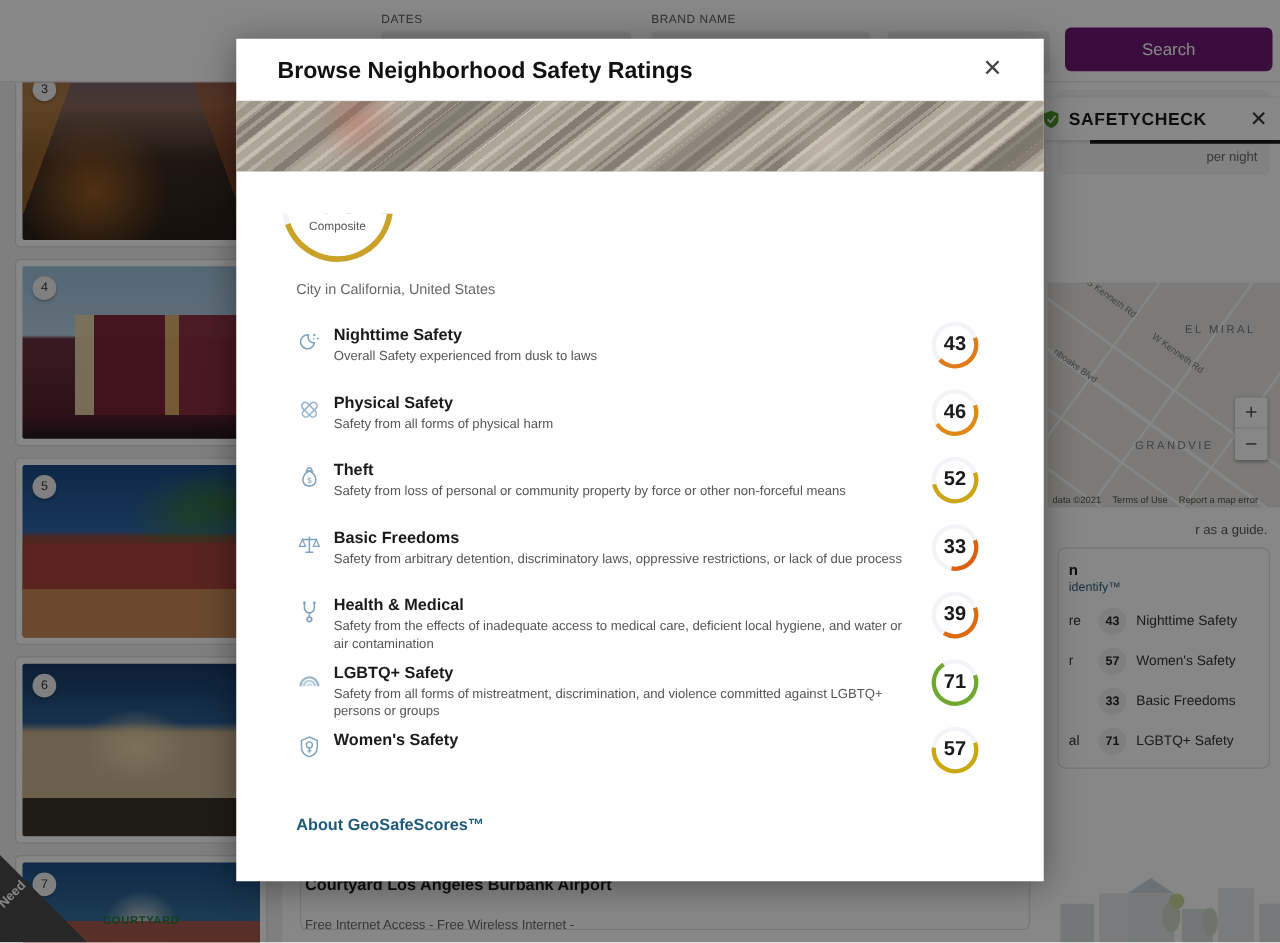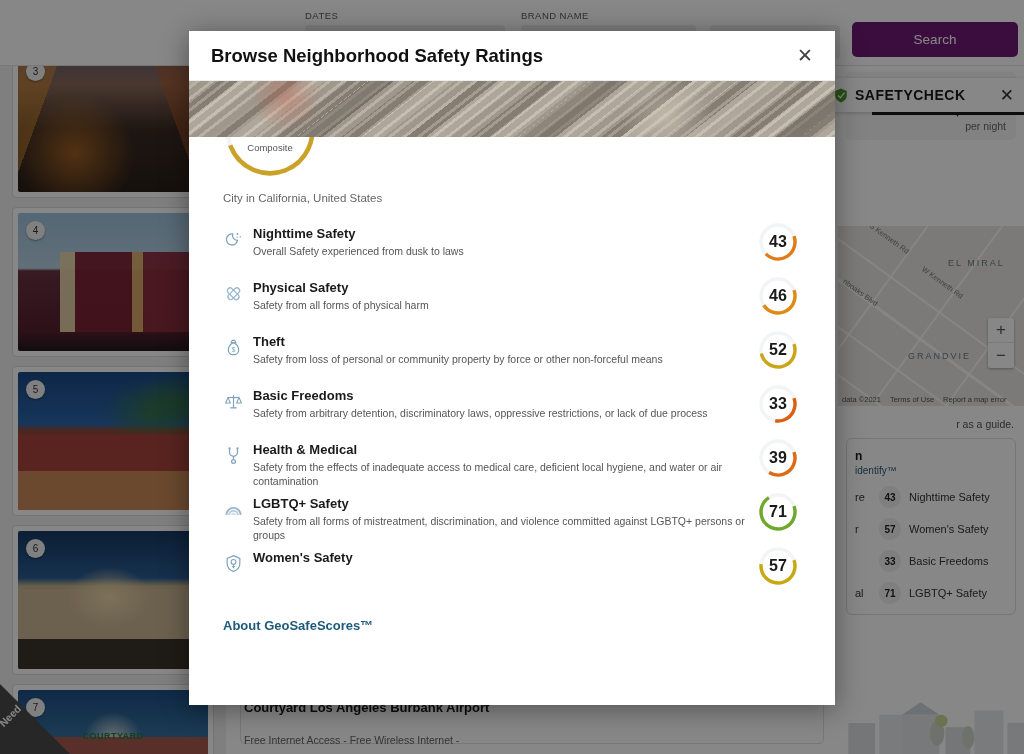--- a/index.html
+++ b/index.html
@@ -153,41 +153,41 @@
   
   .overlay { position: absolute; inset: 0; background: rgba(0,0,0,.47); z-index: 10; }
   .modal {
     position: absolute; left: 189px; top: 31px; width: 646px; height: 674px;
     background: #ffffff; z-index: 20;
     box-shadow: 0 4px 26px rgba(0,0,0,.4);
     display: flex; flex-direction: column; overflow: hidden;
   }
   .modal-head {
     height: 50px; flex: none; display: flex; align-items: center;
-    padding: 0 22px; border-bottom: 1px solid #ececec;
+    padding: 0 33px; border-bottom: 1px solid #ececec;
   }
   .modal-title { font-size: 18.5px; font-weight: bold; color: #111; }
   .modal-close { margin-left: auto; font-size: 19px; color: #444; cursor: pointer; line-height: 1; }
 
   .hero { height: 56px; flex: none; position: relative; overflow: hidden;
           background: #9b9384; }
   .hero-aerial { position: absolute; inset: -30px; 
     background:
       repeating-linear-gradient(-38deg, rgba(255,255,255,.18) 0 3px, rgba(0,0,0,.06) 3px 9px),
       repeating-linear-gradient(-38deg, #b9b0a2 0 14px, #8d8579 14px 26px, #a8a093 26px 40px),
       repeating-linear-gradient(52deg, rgba(70,60,50,.22) 0 18px, transparent 18px 54px);
   }
   .hero-aerial::after { content:""; position:absolute; inset:0;
     background:
       linear-gradient(-38deg, transparent 0 12%, rgba(90,85,78,.5) 12% 15%, transparent 15% 41%, rgba(120,112,100,.45) 41% 45%, transparent 45% 68%, rgba(60,55,50,.4) 68% 71%, transparent 71%),
       radial-gradient(circle at 18% 40%, rgba(200,90,70,.35), transparent 6%),
       radial-gradient(circle at 72% 60%, rgba(210,200,185,.5), transparent 9%);
   }
 
-  .modal-body { flex: 1; overflow: hidden; padding: 0 34px; position: relative; }
+  .modal-body { flex: 1; overflow: hidden; padding: 0 48px; position: relative; margin-top: 34px; }
 
   .composite { position: absolute; left: 34px; top: -53px; width: 94px; height: 94px; z-index: 4; }
   .comp-inner {
     position: absolute; inset: 7px; background: #ffffff; border-radius: 50%;
     display: flex; flex-direction: column; align-items: center; justify-content: center;
   }
   .comp-val { font-size: 33px; font-weight: bold; color: #1a1a1a; line-height: .95;
               font-family: "Liberation Sans", sans-serif; }
   .comp-lbl { font-size: 9.5px; color: #555; margin-top: 1px; }
 

